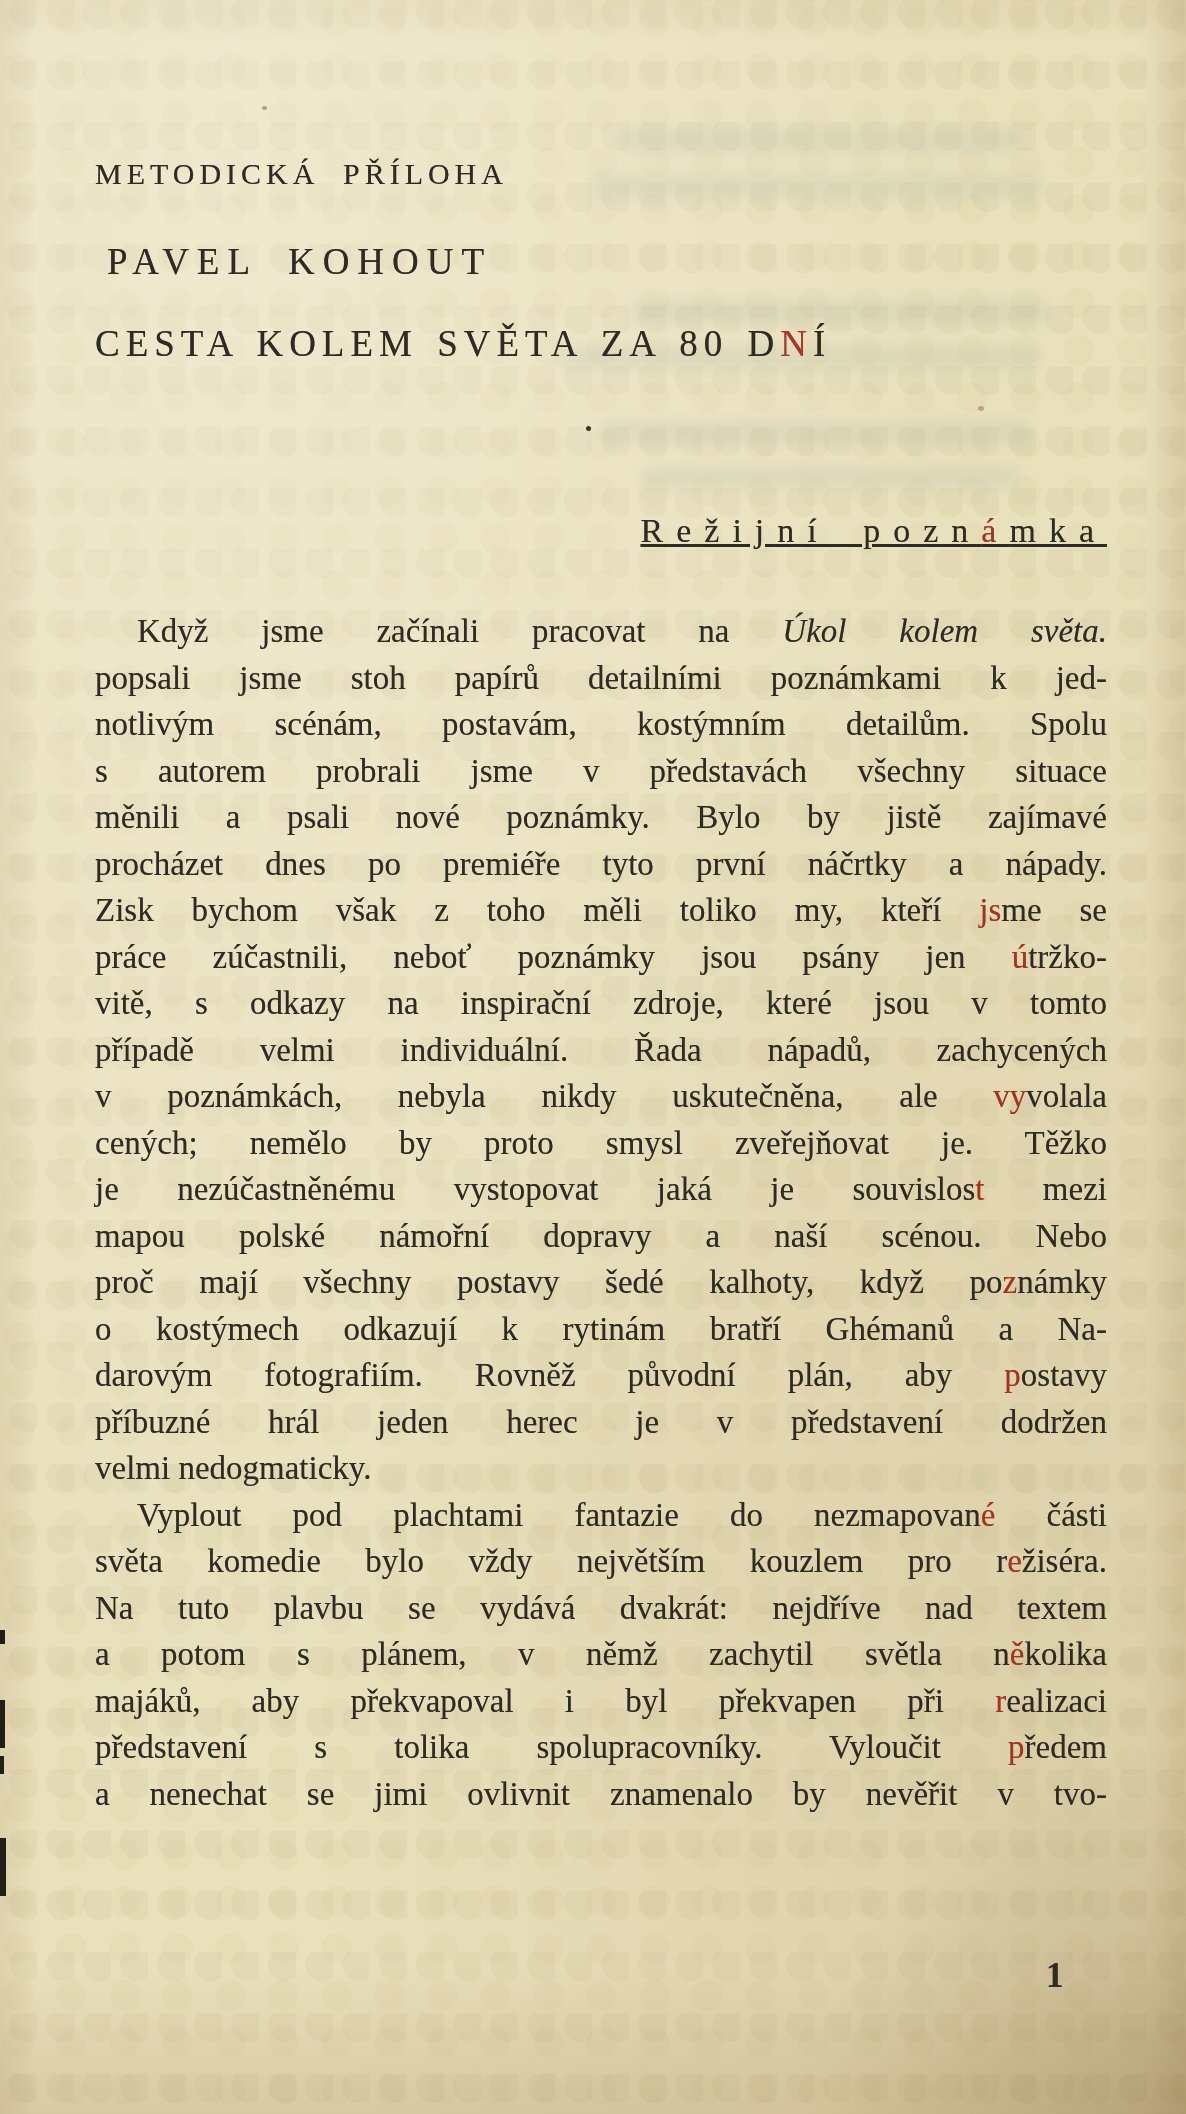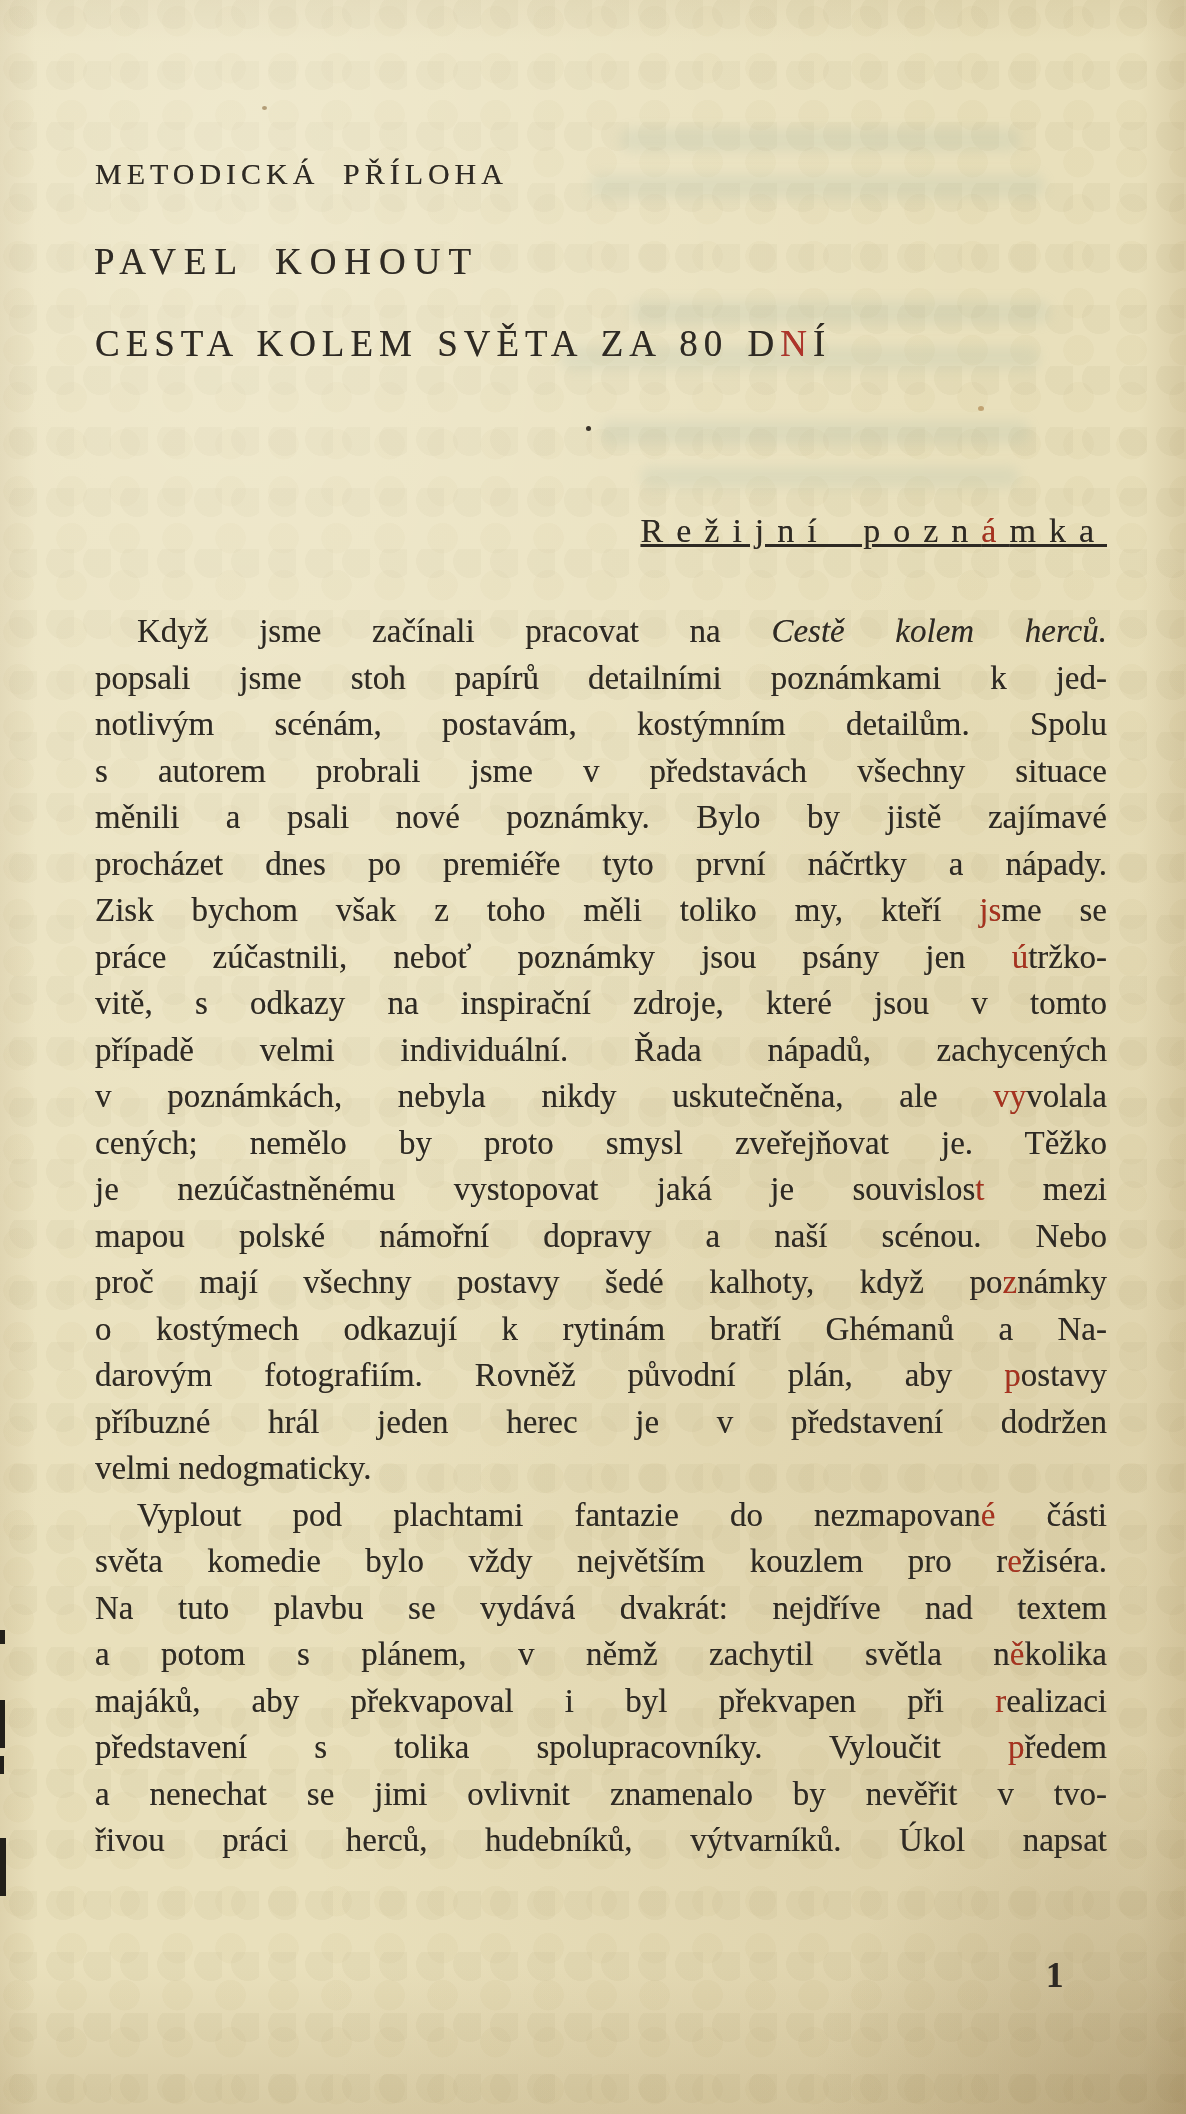--- a/index.html
+++ b/index.html
@@ -38,21 +38,21 @@
   }
   .speck{position:absolute;border-radius:50%;}
   .edge-mark{position:absolute;left:0;background:#221f1a;}
 
   .kicker{
     position:absolute;left:95px;top:157px;
     font-size:30px;letter-spacing:5px;word-spacing:11px;
     text-shadow:0 0 0.6px rgba(40,30,20,0.55);
   }
   .author{
-    position:absolute;left:94px;top:240px;
+    position:absolute;left:107px;top:240px;
     font-size:37px;letter-spacing:8px;word-spacing:14px;
     text-shadow:0 0 0.6px rgba(40,30,20,0.55);
   }
   .booktitle{
     position:absolute;left:95px;top:322px;
     font-size:37px;letter-spacing:6px;word-spacing:4px;
     text-shadow:0 0 0.6px rgba(40,30,20,0.55);
   }
   .section-heading{
     position:absolute;left:95px;top:512px;width:1012px;
@@ -109,21 +109,21 @@
 
   <div class="booktitle">
     <span>CESTA KOLEM SVĚTA ZA 80 D</span><span class="red-letter">N</span><span>Í</span>
   </div>
 
   <div class="section-heading">
     <span>Režijní pozn</span><span class="red">á</span><span>mka</span>
   </div>
 
   <div class="body-text">
-      <div class="bline indent"><span>Když jsme začínali pracovat na </span><span class="it">Cestě kolem herců.</span></div>
+      <div class="bline indent"><span>Když jsme začínali pracovat na </span><span class="it">Úkol kolem světa.</span></div>
       <div class="bline"><span>popsali jsme stoh papírů detailními poznámkami k jed-</span></div>
       <div class="bline"><span>notlivým scénám, postavám, kostýmním detailům. Spolu</span></div>
       <div class="bline"><span>s autorem probrali jsme v představách všechny situace</span></div>
       <div class="bline"><span>měnili a psali nové poznámky. Bylo by jistě zajímavé</span></div>
       <div class="bline"><span>procházet dnes po premiéře tyto první náčrtky a nápady.</span></div>
       <div class="bline"><span>Zisk bychom však z toho měli toliko my, kteří </span><span class="red">js</span><span>me se</span></div>
       <div class="bline"><span>práce zúčastnili, neboť poznámky jsou psány jen </span><span class="red">ú</span><span>tržko-</span></div>
       <div class="bline"><span>vitě, s odkazy na inspirační zdroje, které jsou v tomto</span></div>
       <div class="bline"><span>případě velmi individuální. Řada nápadů, zachycených</span></div>
       <div class="bline"><span>v poznámkách, nebyla nikdy uskutečněna, ale </span><span class="red">vy</span><span>volala</span></div>
@@ -135,18 +135,17 @@
       <div class="bline"><span>darovým fotografiím. Rovněž původní plán, aby </span><span class="red">p</span><span>ostavy</span></div>
       <div class="bline"><span>příbuzné hrál jeden herec je v představení dodržen</span></div>
       <div class="bline pend"><span>velmi nedogmaticky.</span></div>
       <div class="bline indent"><span>Vyplout pod plachtami fantazie do nezmapovan</span><span class="red">é</span><span> části</span></div>
       <div class="bline"><span>světa komedie bylo vždy největším kouzlem pro r</span><span class="red">e</span><span>žiséra.</span></div>
       <div class="bline"><span>Na tuto plavbu se vydává dvakrát: nejdříve nad textem</span></div>
       <div class="bline"><span>a potom s plánem, v němž zachytil světla n</span><span class="red">ě</span><span>kolika</span></div>
       <div class="bline"><span>majáků, aby překvapoval i byl překvapen při </span><span class="red">r</span><span>ealizaci</span></div>
       <div class="bline"><span>představení s tolika spolupracovníky. Vyloučit </span><span class="red">p</span><span>ředem</span></div>
       <div class="bline"><span>a nenechat se jimi ovlivnit znamenalo by nevěřit v tvo-</span></div>
-      <div class="bline"><span>řivou práci herců, hudebníků, výtvarníků. Úkol napsat</span></div>
     </div>
 
   <div class="page-number">1</div>
 
 </div>
 
 </body></html>

